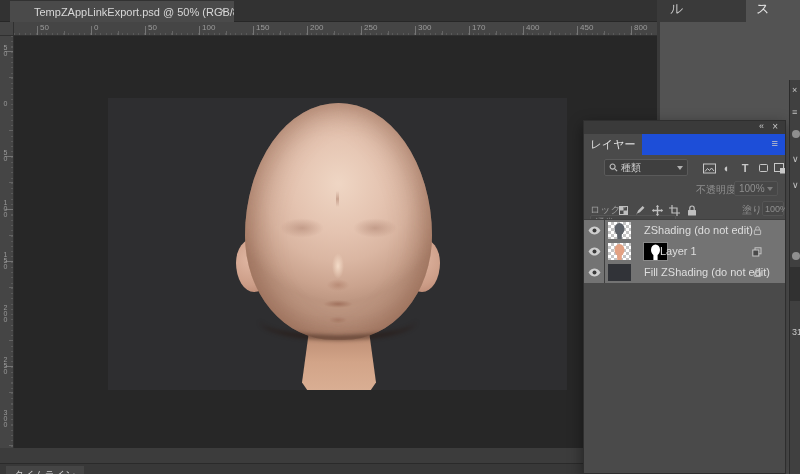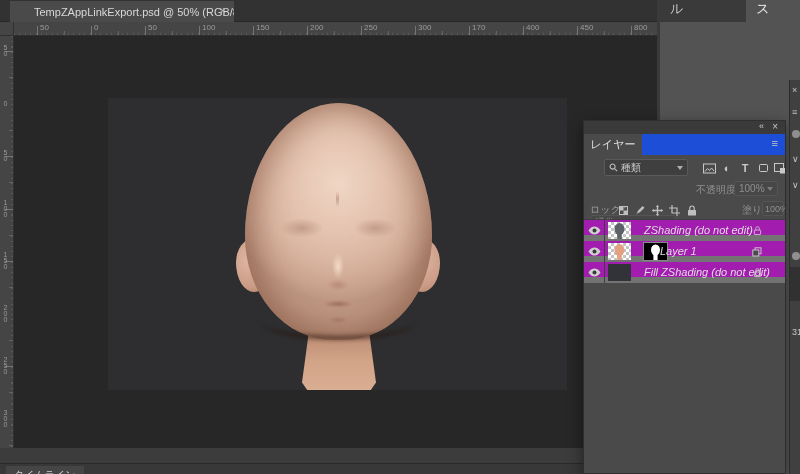--- a/index.html
+++ b/index.html
@@ -111,21 +111,21 @@
   .lp-toggle i{position:absolute; left:2.5px; top:2px; width:7px; height:7px; border-radius:50%; background:#e8e8e8;}
   .lp-blend{position:absolute; left:0; top:60px; width:100%; height:20px;}
   .dd{position:absolute; top:0; height:15px; background:#474747; border:1px solid #555;
     border-radius:2px; color:#8f8f8f; font-size:10px; display:flex; align-items:center; padding:0 4px;}
   .dd .chev{margin-left:auto;}
   .dimlabel{position:absolute; top:2px; color:#8f8f8f; font-size:10px;}
   .lp-lock{position:absolute; left:0; top:80px; width:100%; height:20px;}
   .lico{position:absolute; top:2px; width:15px; height:14px; display:flex; align-items:center;
     justify-content:center; color:#bfbfbf;}
   .lp-rows{position:absolute; left:0; top:98px; width:100%; border-top:1px solid #3f3f3f;}
-  .lrow{position:relative; height:21px; border-bottom:6px solid #737373; background:#a21caf; cursor:pointer;font-style:italic;}
+  .lrow{position:relative; height:21px; border-bottom:3px solid #737373; background:#737373; cursor:pointer;}
   .lrow .eyebox{position:absolute; left:0; top:0; width:21px; height:21px; border-right:1px solid #3f3f3f;
     display:flex; align-items:center; justify-content:center; cursor:pointer;}
   .thumb{position:absolute; left:24px; top:2px; width:23px; height:17px; overflow:hidden;
     background-color:#fff;
     background-image:linear-gradient(45deg,#c4c4c4 25%,transparent 25%,transparent 75%,#c4c4c4 75%),
                      linear-gradient(45deg,#c4c4c4 25%,transparent 25%,transparent 75%,#c4c4c4 75%);
     background-size:6px 6px; background-position:0 0,3px 3px;}
   .thumb.solid{background:#313338;}
   .mask{position:absolute; left:60px; top:2px; width:23px; height:17px; background:#000;
     outline:1px solid #8a8a8a; overflow:hidden;}

